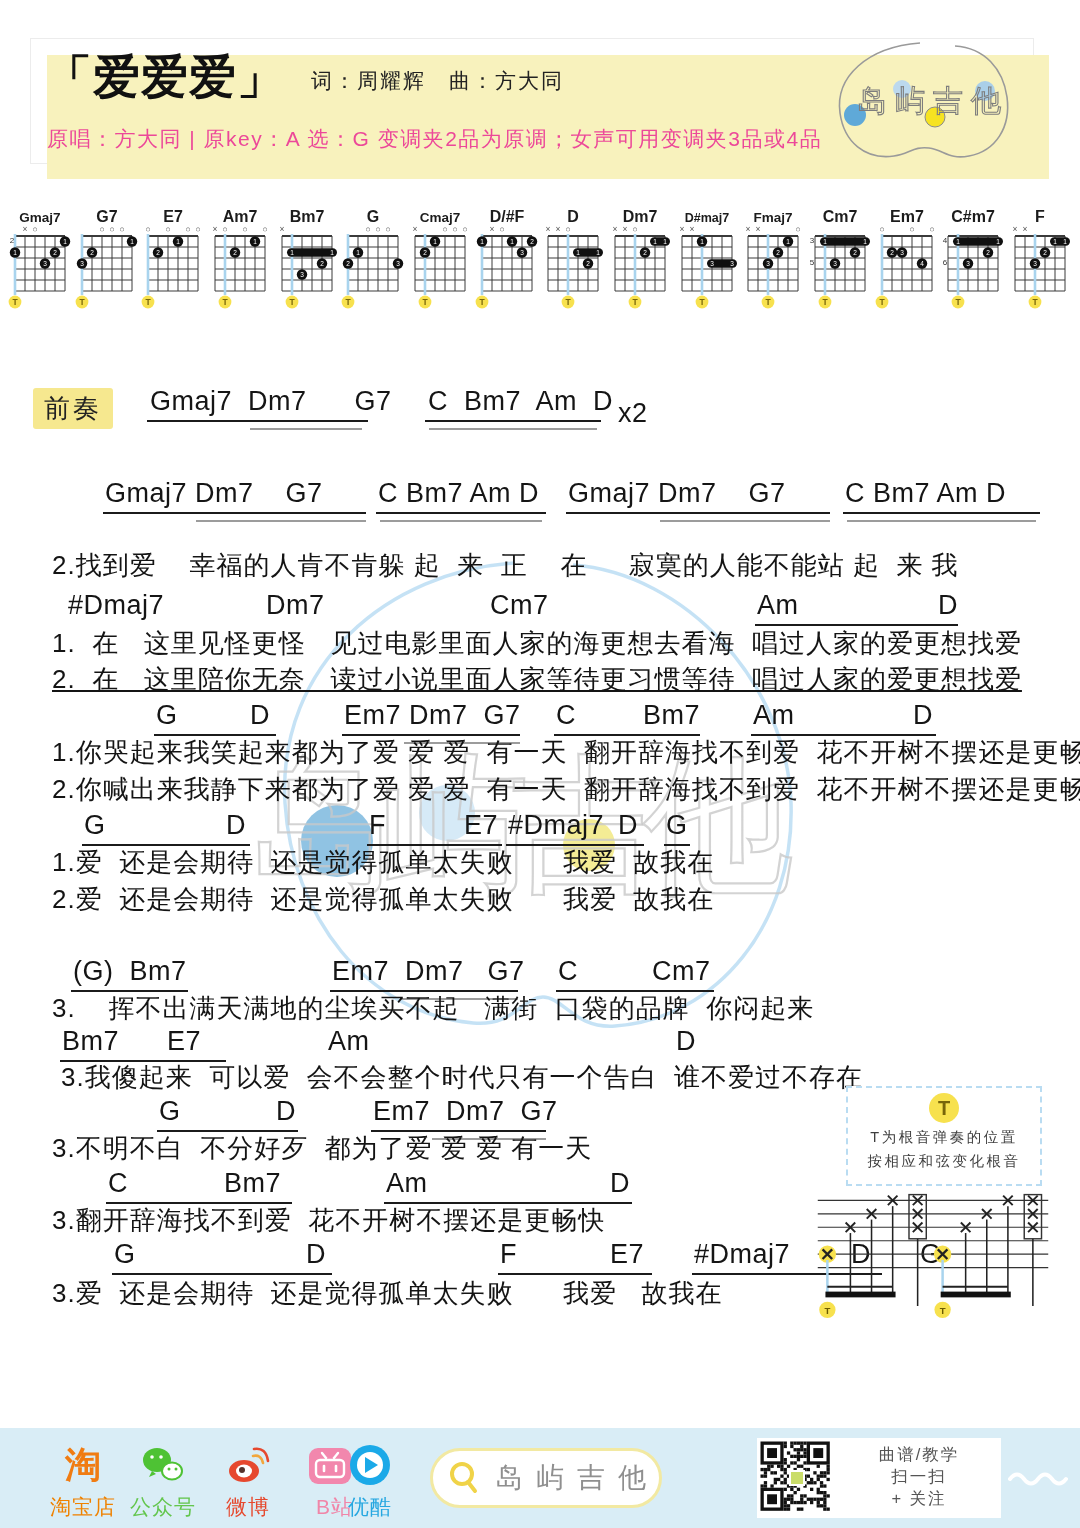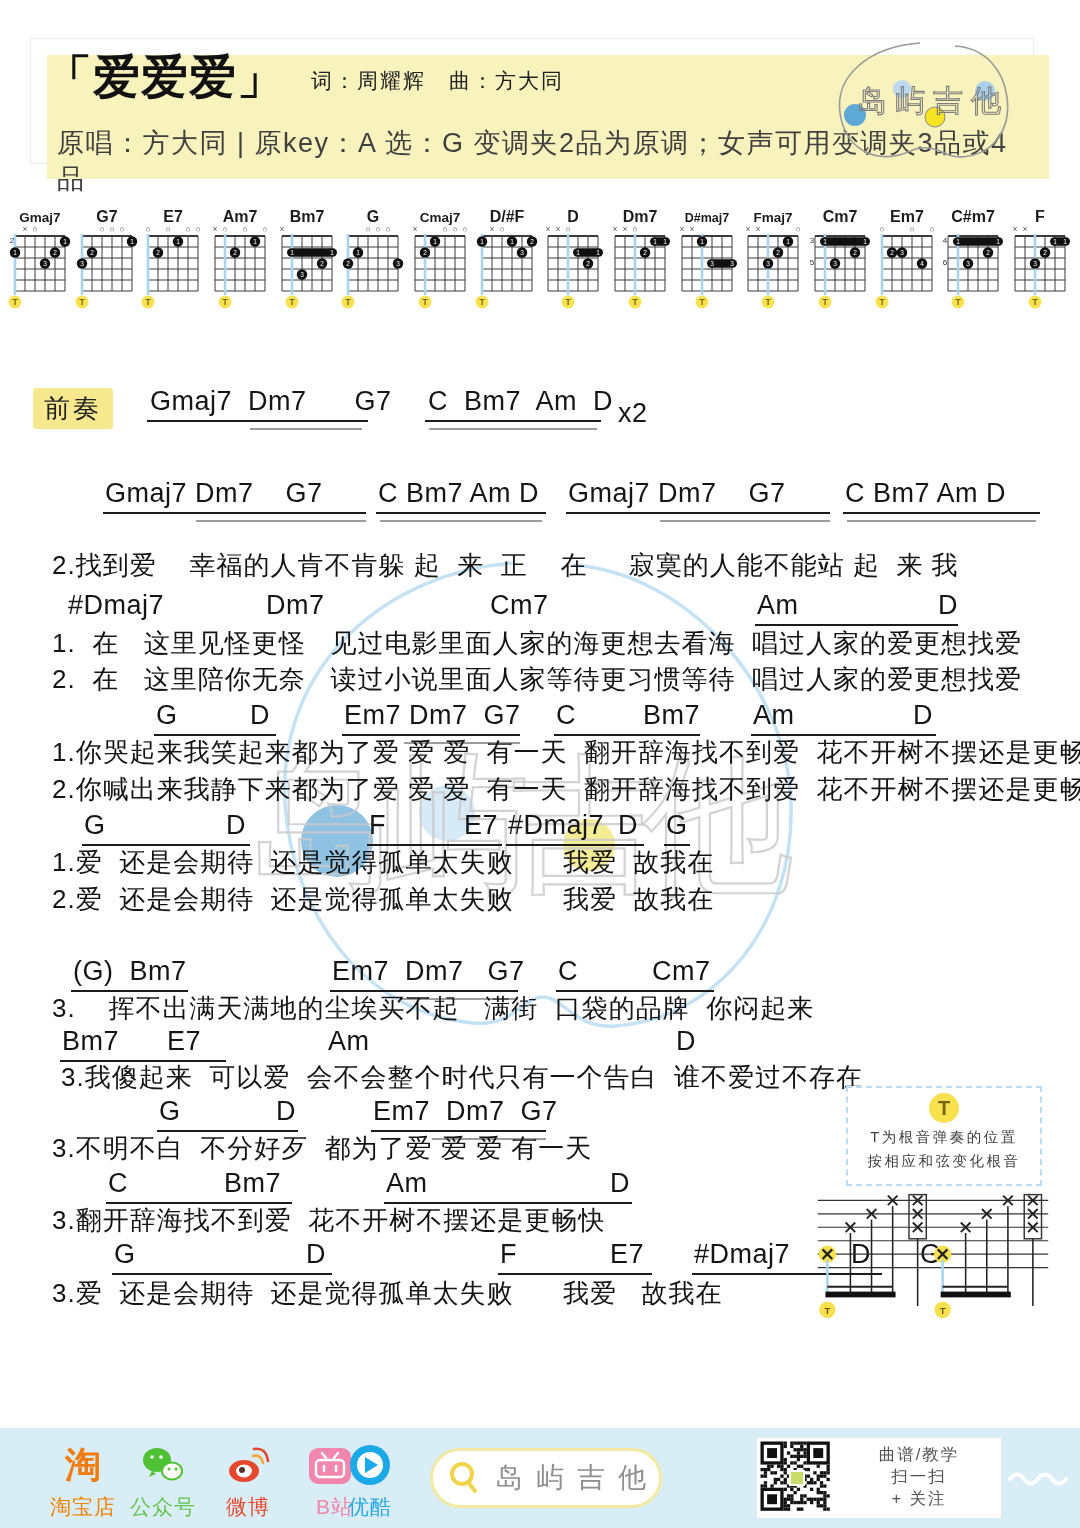--- a/index.html
+++ b/index.html
@@ -6,21 +6,21 @@
   .page{position:relative;width:1080px;height:1528px;background:#ffffff;overflow:hidden;
         font-family:"Liberation Sans","DejaVu Sans",sans-serif;margin:0 auto;}
   
   .header-card{position:absolute;left:30px;top:38px;width:1002px;height:124px;background:#fff;
                border:1px solid #ececec;z-index:3;}
   .header-card::after{content:"";position:absolute;left:16px;top:16px;width:100%;height:100%;
                background:#f8f2bd;z-index:-1;}
   .title-row{position:absolute;left:14px;top:12px;display:flex;align-items:flex-end;}
   .song-title{font-size:47px;font-weight:bold;color:#111;letter-spacing:1px;line-height:1.1;}
   .credits{font-size:21px;color:#222;margin-left:26px;padding-bottom:8px;letter-spacing:2px;}
-  .meta-line{position:absolute;left:26px;top:86px;font-size:27px;color:#404040;letter-spacing:1.5px;}
+  .meta-line{position:absolute;left:16px;top:86px;font-size:21px;color:#ec4899;letter-spacing:1.5px;}
   .brand-logo{position:absolute;right:8px;top:-4px;z-index:4;}
   
   #chord-row{position:absolute;left:8px;top:206px;width:1064px;display:flex;justify-content:space-between;z-index:2;}
   
   #score{position:absolute;left:0;top:0;width:1080px;height:1528px;z-index:2;}
   .chord-text{position:absolute;font-size:27px;color:#151515;white-space:pre;letter-spacing:.5px;}
   .lyric{position:absolute;font-size:26px;color:#141414;white-space:pre;letter-spacing:1px;}
   .rule0{position:absolute;height:2px;background:#1b1b1b;}
   .rule1{position:absolute;height:2px;background:#9c9c9c;}
   .intro-label{position:absolute;background:#f6e88f;color:#222;font-size:26px;padding:3px 11px;border-radius:3px;letter-spacing:3px;}
@@ -516,21 +516,21 @@
       <div class="rule0" style="left: 843px; top: 512px; width: 197px;"></div>
       <div class="rule1" style="left: 847px; top: 520px; width: 189px;"></div>
       <div class="lyric" style="left: 52px; top: 548px;">2.找到爱    幸福的人肯不肯躲 起  来  正    在     寂寞的人能不能站 起  来 我</div>
       <div class="chord-text" style="left: 68px; top: 590px;">#Dmaj7</div>
       <div class="chord-text" style="left: 266px; top: 590px;">Dm7</div>
       <div class="chord-text" style="left: 490px; top: 590px;">Cm7</div>
       <div class="chord-text" style="left: 757px; top: 590px;">Am</div>
       <div class="chord-text" style="left: 938px; top: 590px;">D</div>
       <div class="rule0" style="left: 755px; top: 624px; width: 203px;"></div>
       <div class="lyric" style="left: 52px; top: 626px;">1.  在   这里见怪更怪   见过电影里面人家的海更想去看海  唱过人家的爱更想找爱</div>
-      <div class="lyric" style="left: 52px; top: 662px;">2.  在   这里陪你无奈   读过小说里面人家等待更习惯等待  唱过人家的爱更想找爱</div>
+      <div class="lyric" style="left: 52px; top: 662px; text-decoration: underline;">2.  在   这里陪你无奈   读过小说里面人家等待更习惯等待  唱过人家的爱更想找爱</div>
       <div class="chord-text" style="left: 156px; top: 700px;">G</div>
       <div class="chord-text" style="left: 250px; top: 700px;">D</div>
       <div class="chord-text" style="left: 344px; top: 700px;">Em7 Dm7  G7</div>
       <div class="chord-text" style="left: 556px; top: 700px;">C</div>
       <div class="chord-text" style="left: 643px; top: 700px;">Bm7</div>
       <div class="chord-text" style="left: 753px; top: 700px;">Am</div>
       <div class="chord-text" style="left: 913px; top: 700px;">D</div>
       <div class="rule0" style="left: 154px; top: 734px; width: 122px;"></div>
       <div class="rule0" style="left: 342px; top: 734px; width: 178px;"></div>
       <div class="rule1" style="left: 404px; top: 742px; width: 116px;"></div>

